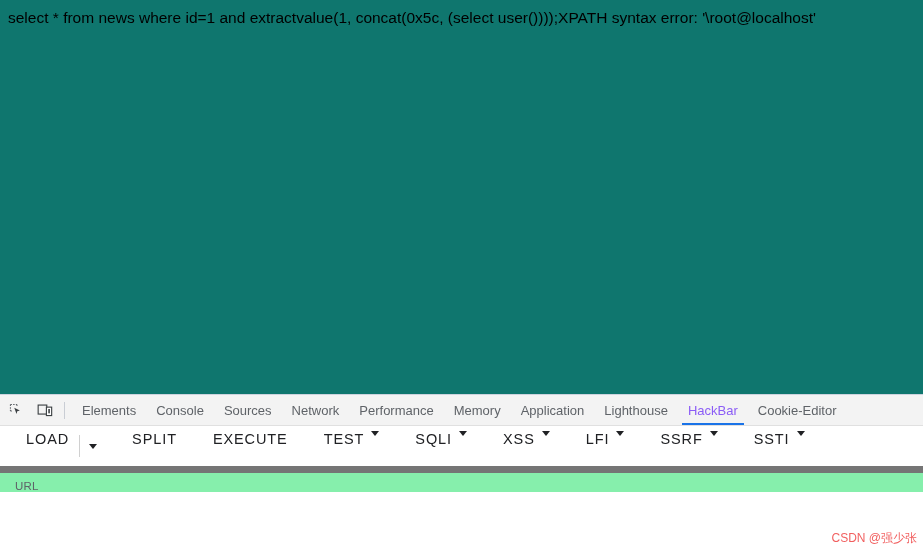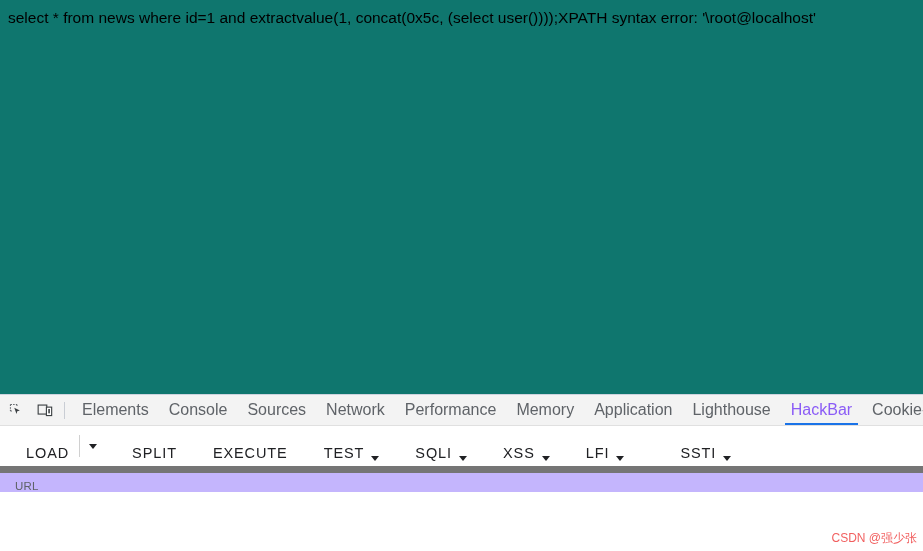--- a/index.html
+++ b/index.html
@@ -78,21 +78,21 @@
     margin: 0 7px 0 6px;
     flex: 0 0 auto;
   }
   .dt-tab {
     position: relative;
     height: 30px;
     padding: 0 10px;
     display: flex;
     align-items: center;
     font-family: "Liberation Sans", sans-serif;
-    font-size: 16px;
+    font-size: 13px;
     color: #5f6368;
     flex: 0 0 auto;
   }
   .dt-tab.active {
     color: #8b5cf6;
   }
   .dt-tab.active::after {
     content: "";
     position: absolute;
     left: 4px;
@@ -109,21 +109,21 @@
     background: #ffffff;
     display: flex;
     align-items: center;
     padding-left: 18px;
     box-sizing: border-box;
     white-space: nowrap;
     overflow: hidden;
   }
   .hb-btn {
     display: flex;
-    align-items: flex-end;
+    align-items: flex-start;
     font-family: "Liberation Sans", sans-serif;
     font-size: 14.5px;
     letter-spacing: 0.9px;
     color: #202124;
     padding: 0 8px;
     height: 30px;
     flex: 0 0 auto;
   }
   .hb-gap {
     width: 20px;
@@ -159,21 +159,21 @@
   
   #hackbar-divider {
     height: 7px;
     background: #757575;
     width: 100%;
   }
 
   
   #url-section {
     position: relative;
-    background: #c4b5fd;
+    background: #86efac;
     padding: 7px 0 0 0;
   }
   #url-label {
     font-family: "Liberation Sans", sans-serif;
     font-size: 11.5px;
     color: #5f6368;
     margin-left: 15px;
     letter-spacing: 0.2px;
   }
   #url-input {
@@ -304,20 +304,24 @@
       <span class="caret"></span>
     </div>
 
     <div class="hb-gap"></div>
     <div class="hb-btn">
       <span>LFI</span>
       <span class="caret"></span>
     </div>
 
     <div class="hb-gap"></div>
+    <div class="hb-btn">
+      <span>SSRF</span>
+      <span class="caret"></span>
+    </div>
 
     <div class="hb-gap"></div>
     <div class="hb-btn">
       <span>SSTI</span>
       <span class="caret"></span>
     </div>
 
     <div class="hb-gap"></div>
 
     <div class="hb-gap"></div>

